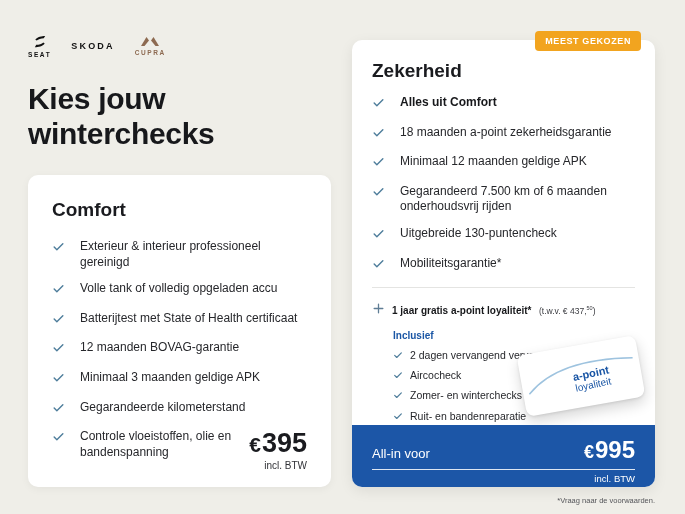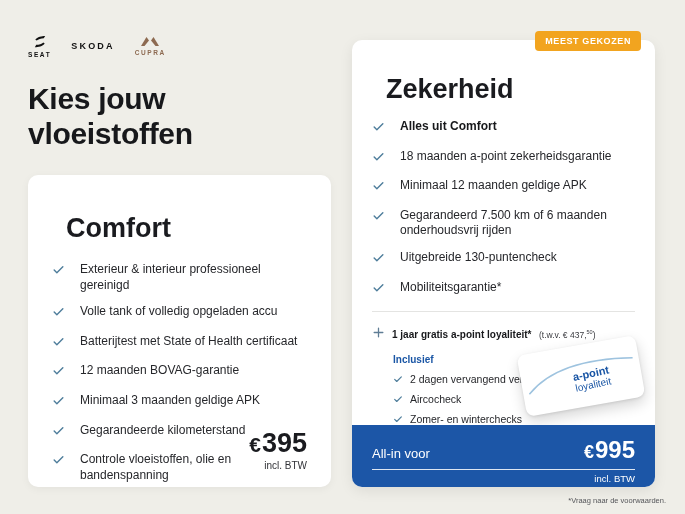--- a/index.html
+++ b/index.html
@@ -16,21 +16,21 @@
   
   .page-title{
     position:absolute;left:28px;top:82px;margin:0;
     font-size:30px;font-weight:700;line-height:1.16;letter-spacing:-0.3px;color:#17181B;
   }
   .page-title span{display:block;}
   
   .card{position:absolute;background:#fff;border-radius:10px;box-sizing:border-box;}
   .card-comfort{left:28px;top:175px;width:303px;height:312px;padding:24px;box-shadow:0 2px 8px rgba(0,0,0,.05);}
   .card-zekerheid{left:352px;top:40px;width:303px;height:447px;padding:20px 20px 0;box-shadow:0 4px 14px rgba(0,0,0,.08);}
-  .card-title{margin:14px;font-size:27px;font-weight:700;color:#1A1B1F;}
+  .card-title{margin:0;font-size:19px;font-weight:700;color:#1A1B1F;}
   
   .check-list{list-style:none;margin:18px 0 0;padding:0;display:flex;flex-direction:column;gap:11px;}
   .zk-list{margin-top:13px;}
   .check-item{display:flex;gap:15px;font-size:12px;line-height:1.3;color:#26272B;}
   .check-item.bold{font-weight:700;color:#17181B;}
   .check-icon{flex:0 0 auto;color:#4E7D9B;margin-top:1px;}
   .divider{border-top:1px solid #E4E4E2;margin:13px 0 12px;}
   
   .plus-row{display:flex;gap:7px;align-items:flex-start;white-space:nowrap;}
   .plus-icon{flex:0 0 auto;color:#5F7D95;margin-top:1px;}
@@ -63,21 +63,21 @@
   .zk-note{font-size:9.5px;text-align:right;margin-top:3px;}
   
   .price-block{position:absolute;right:24px;bottom:16px;text-align:right;color:#1A1B1F;}
   .price{font-size:27px;font-weight:700;}
   .price .euro{font-size:21px;font-weight:600;margin-right:1px;}
   .price-note{font-size:10px;font-weight:400;color:#303136;margin-top:1px;}
   .badge{
     position:absolute;top:-9px;right:14px;background:#F2A41F;color:#fff;
     font-size:9px;font-weight:700;letter-spacing:.6px;padding:5px 10px;border-radius:4px;
   }
-  .footnote{position:absolute;right:19px;top:496px;font-size:7.5px;color:#55565A;margin-left:10px;}
+  .footnote{position:absolute;right:30px;top:496px;font-size:7.5px;color:#55565A;margin-left:10px;}
 </style>
 </head>
 <body>
 
 <div class="canvas">
 
   <header class="brands">
     <div class="brand">
       <svg width="16" height="15" viewBox="0 0 32 32">
         <path d="M6 12 C10 6 20 4 27 4 L24 9 C18 9 12 11 9 14 Z" fill="#111"></path>
@@ -92,21 +92,21 @@
       <svg width="20" height="11" viewBox="0 0 40 22">
         <path d="M2 20 L13 2 L18 9 L9 20 Z" fill="#8D6A51"></path>
         <path d="M38 20 L27 2 L22 9 L31 20 Z" fill="#8D6A51"></path>
       </svg>
       <span class="brand-label cupra-label">CUPRA</span>
     </div>
   </header>
 
   <h1 class="page-title">
     <span>Kies jouw</span>
-    <span>vloeistoffen</span>
+    <span>winterchecks</span>
   </h1>
 
   <section class="card card-comfort">
     <h2 class="card-title">Comfort</h2>
     <ul class="check-list">
       <li class="check-item">
         <span class="check-icon"><svg width="13" height="13" viewBox="0 0 24 24">
               <path d="M4 13 l5 5 L20 7" stroke="currentColor" stroke-width="2.6" fill="none" stroke-linecap="round" stroke-linejoin="round"></path>
             </svg></span>
         <span>Exterieur &amp; interieur professioneel gereinigd</span>

